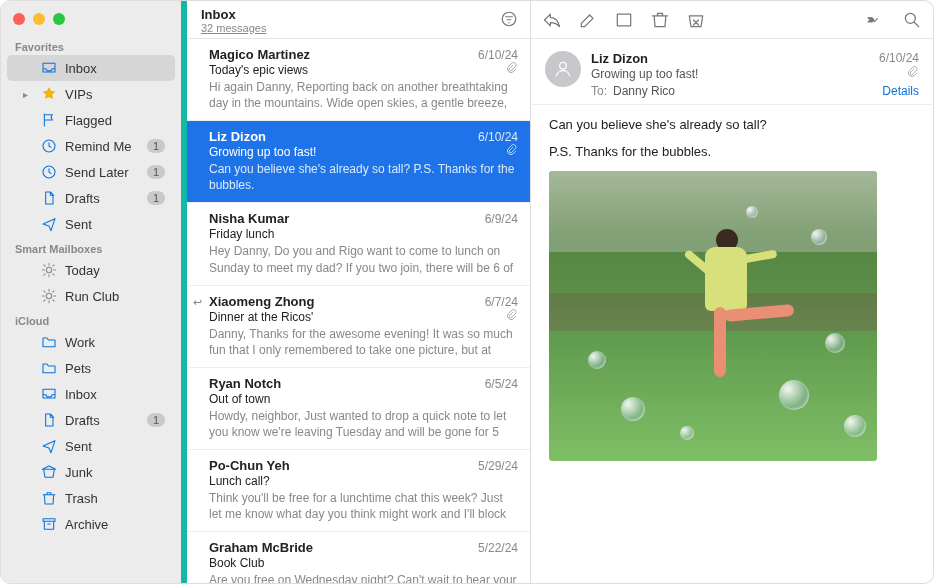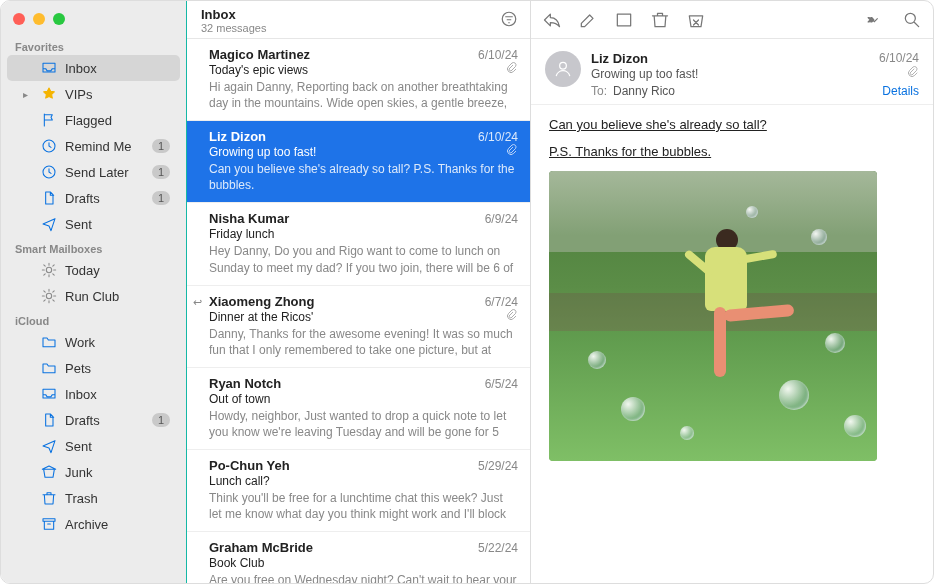--- a/index.html
+++ b/index.html
@@ -1,36 +1,36 @@
 <!DOCTYPE html>
 <html><head>
 <meta charset="utf-8">
 <style>
   * { box-sizing: border-box; margin: 0; padding: 0; }
   body { font-family: -apple-system, "Helvetica Neue", Arial, sans-serif; font-size: 13px; color: #222; background: #fff; width: 934px; height: 584px; overflow: hidden; }
   .window { width: 934px; height: 584px; display: flex; border: 1px solid #ddd; border-radius: 10px; overflow: hidden; }
   
-  .sidebar { width: 186px; background: #ececec; border-right: 1px solid #14b8a6; padding: 8px 0 4px 0; overflow-y: auto; font-size: 13px; }
+  .sidebar { width: 186px; background: #ececec; border-right: 6px solid #14b8a6; padding: 8px 0 4px 0; overflow-y: auto; font-size: 13px; }
   .traffic { display: flex; gap: 8px; padding: 4px 12px 10px 12px; }
   .dot { width: 12px; height: 12px; border-radius: 50%; }
   .dot.red { background: #ff5f57; } .dot.yellow { background: #febc2e; } .dot.green { background: #28c840; }
   .section-label { font-size: 11px; color: #888; font-weight: 600; padding: 6px 14px 2px 14px; }
   .side-item { display: flex; align-items: center; height: 26px; padding: 0 10px 0 16px; gap: 8px; color: #333; cursor: default; border-radius: 5px; margin: 0 6px; }
   .side-item.selected { background: #d6d6d6; }
   .side-item .icon { width: 16px; height: 16px; color: #0a72e0; display: flex; align-items: center; justify-content: center; flex: none; }
   .side-item .icon.gray { color: #8a8a8a; }
   .side-item .label { flex: 1; white-space: nowrap; overflow: hidden; text-overflow: ellipsis; }
   .side-item .count { background: #c9c9c9; color: #555; font-size: 11px; border-radius: 8px; min-width: 18px; text-align: center; padding: 1px 6px; }
   .side-item .chev { width: 10px; color: #888; font-size: 10px; }
   
   .msglist { width: 344px; border-right: 1px solid #ddd; display: flex; flex-direction: column; background: #fff; }
   .list-head { display: flex; align-items: center; padding: 6px 12px 4px 14px; border-bottom: 1px solid #e6e6e6; }
   .list-head .titles { flex: 1; }
   .list-head .title { font-size: 13px; font-weight: 700; }
-  .list-head .sub { font-size: 11px; color: #888; }
+  .list-head .sub { font-size: 11px; color: #888; text-decoration: underline; }
   .filter-btn svg { width: 18px; height: 18px; color: #777; }
   .msgs { flex: 1; overflow-y: auto; }
   .msg { padding: 8px 12px 10px 22px; border-bottom: 1px solid #eee; position: relative; cursor: default; }
   .msg.selected { background: #1e73e8; color: #fff; }
   .msg .row1 { display: flex; align-items: baseline; gap: 4px; }
   .msg .sender { font-weight: 700; font-size: 13px; flex: 1; }
   .msg .date { font-size: 12px; color: #888; }
   .msg.selected .date { color: #dce9fb; }
   .msg .subj-row { display: flex; align-items: center; }
   .msg .subject { font-size: 12px; margin-top: 1px; flex: 1; }
@@ -48,21 +48,21 @@
   .msg-head { padding: 12px 14px 6px 14px; border-bottom: 1px solid #eee; display: flex; gap: 10px; }
   .avatar { width: 36px; height: 36px; border-radius: 50%; background: #c7c7cc; display: flex; align-items: center; justify-content: center; color: #fff; font-weight: 600; flex: none; }
   .avatar svg { width: 20px; height: 20px; fill: #fff; }
   .head-main { flex: 1; }
   .head-top { display: flex; }
   .head-top .from { font-weight: 700; font-size: 13px; flex: 1; }
   .head-top .hdate { font-size: 12px; color: #888; }
   .head-subj { font-size: 12px; color: #555; display: flex; align-items: center; gap: 6px; }
   .head-to { font-size: 12px; color: #888; margin-top: 3px; display: flex; gap: 6px; }
   .head-to .details { color: #0a72e0; margin-left: auto; cursor: pointer; }
-  .body-area { flex: 1; overflow-y: auto; padding: 12px 18px; text-decoration: underline; }
+  .body-area { flex: 1; overflow-y: auto; padding: 12px 18px; }
   .body-area p { font-size: 13px; margin-bottom: 12px; }
   .photo { margin-top: 6px; width: 328px; height: 290px; border-radius: 4px; overflow: hidden; position: relative; background: linear-gradient(to bottom, #4a7a3a 0%, #5b8d47 40%, #6aa052 60%, #78b25d 100%); }
   .photo .sky { position: absolute; top: 0; left: 0; right: 0; height: 28%; background: linear-gradient(#a5b89a, #82a075 80%); }
   .photo .wall { position: absolute; top: 42%; left: 0; right: 0; height: 18%; background: #6e5a4a; opacity: 0.35; }
   .photo .lawn { position: absolute; top: 55%; left: 0; right: 0; bottom: 0; background: linear-gradient(#5f9a4d, #7fbf66); }
   .photo .person { position: absolute; left: 38%; top: 20%; width: 32%; height: 62%; }
   .photo .head { position: absolute; top: 0; left: 40%; width: 22px; height: 22px; border-radius: 50%; background: #3b2a20; }
   .photo .torso { position: absolute; top: 18px; left: 30%; width: 42px; height: 64px; background: #d7e07a; border-radius: 10px 10px 6px 6px; }
   .photo .arm1 { position: absolute; top: 24px; left: 60%; width: 40px; height: 8px; background: #d7e07a; border-radius: 5px; transform: rotate(-10deg); }
   .photo .arm2 { position: absolute; top: 30px; left: 8%; width: 34px; height: 8px; background: #d7e07a; border-radius: 5px; transform: rotate(40deg); }

